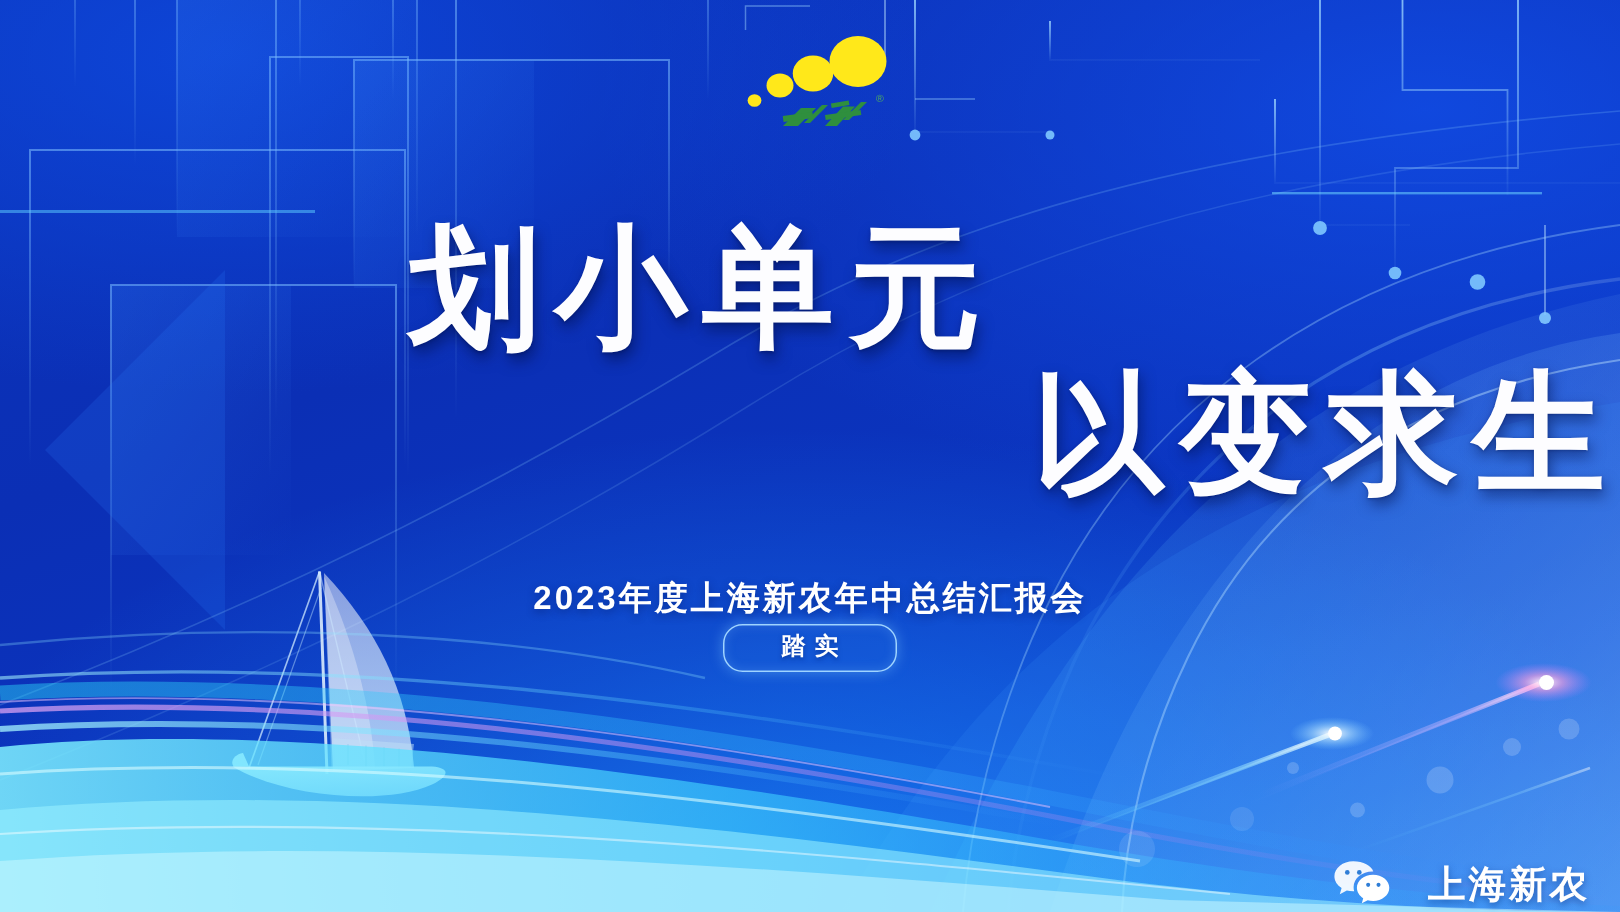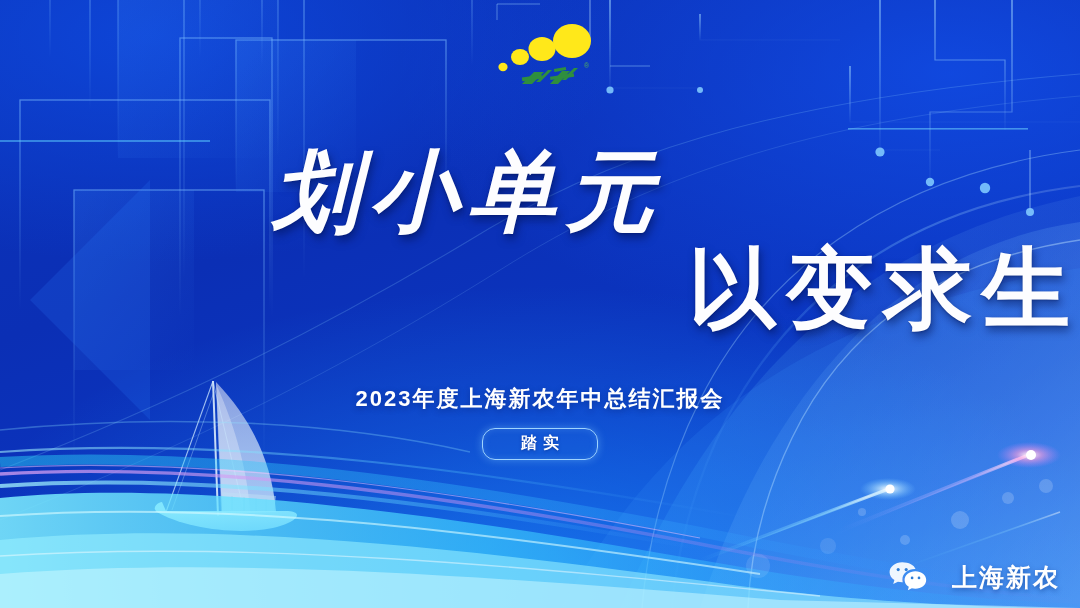--- a/index.html
+++ b/index.html
@@ -33,59 +33,59 @@
   .hl-line{
     color:#fdfdff;
     font-family:"DejaVu Serif","Liberation Serif",serif;
     font-weight:700;
     font-size:88px;
     line-height:1.03;
     letter-spacing:10px;
     text-shadow:2px 5px 9px rgba(1,14,70,.5), 0 1px 2px rgba(0,20,90,.4);
     white-space:nowrap;
   }
-  #hl1{padding-left:272px;font-style:italic;}
+  #hl1{padding-left:272px;}
   #hl2{padding-left:446px;margin-top:6px;text-align:right;}
 
   
   #subtitle{
     position:absolute;left:0;top:384px;width:1080px;
     text-align:center;
     color:#ffffff;
     font-size:22px;
     font-weight:700;
     letter-spacing:2px;
     text-shadow:0 2px 6px rgba(0,25,100,.45);
     white-space:nowrap;
   }
 
   
   #tags{
-    position:absolute;left:0;top:428px;width:1080px;
+    position:absolute;left:0;top:416px;width:1080px;
     display:flex;justify-content:center;gap:28px;
   }
   .tag{
     min-width:86px;
     padding:4px 14px 5px;
     border:1.6px solid #9fd4ff;
     border-radius:13px;
     color:#ffffff;
     font-size:16px;
     font-weight:700;
     letter-spacing:6px;
     text-indent:6px;
     text-align:center;
     box-shadow:0 0 9px rgba(125,200,255,.45), inset 0 0 7px rgba(140,205,255,.22);
     text-shadow:0 1px 3px rgba(0,30,110,.5);
     background:rgba(40,120,230,.12);
   }
 
   
   #wechat{
-    position:absolute;right:20px;bottom:14px;
+    position:absolute;right:20px;bottom:2px;
     display:flex;align-items:center;gap:24px;
   }
   #wechat .wx-ico{width:40px;height:34px;display:block;}
   #wechat .wx-text{
     color:#ffffff;font-size:25px;font-weight:700;letter-spacing:2px;
     text-shadow:0 2px 5px rgba(0,40,120,.5);
     white-space:nowrap;
   }
 </style>
 </head>

